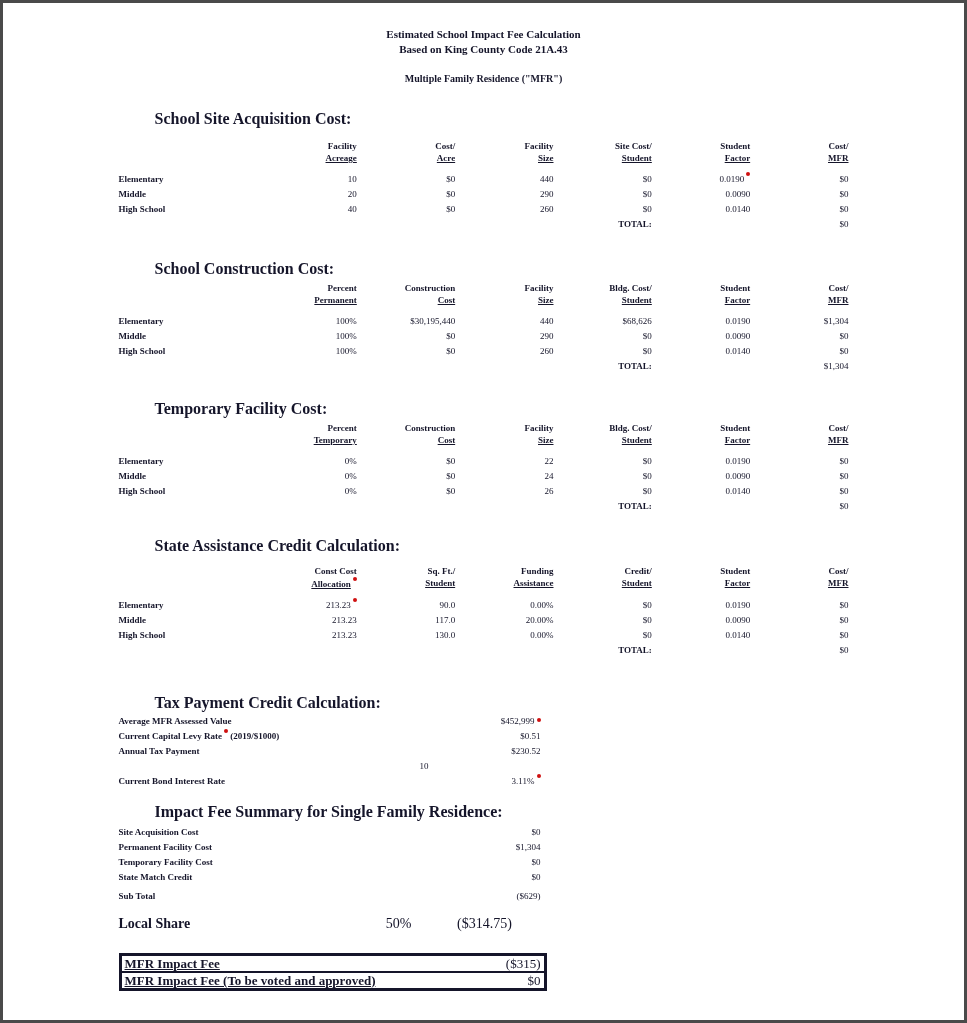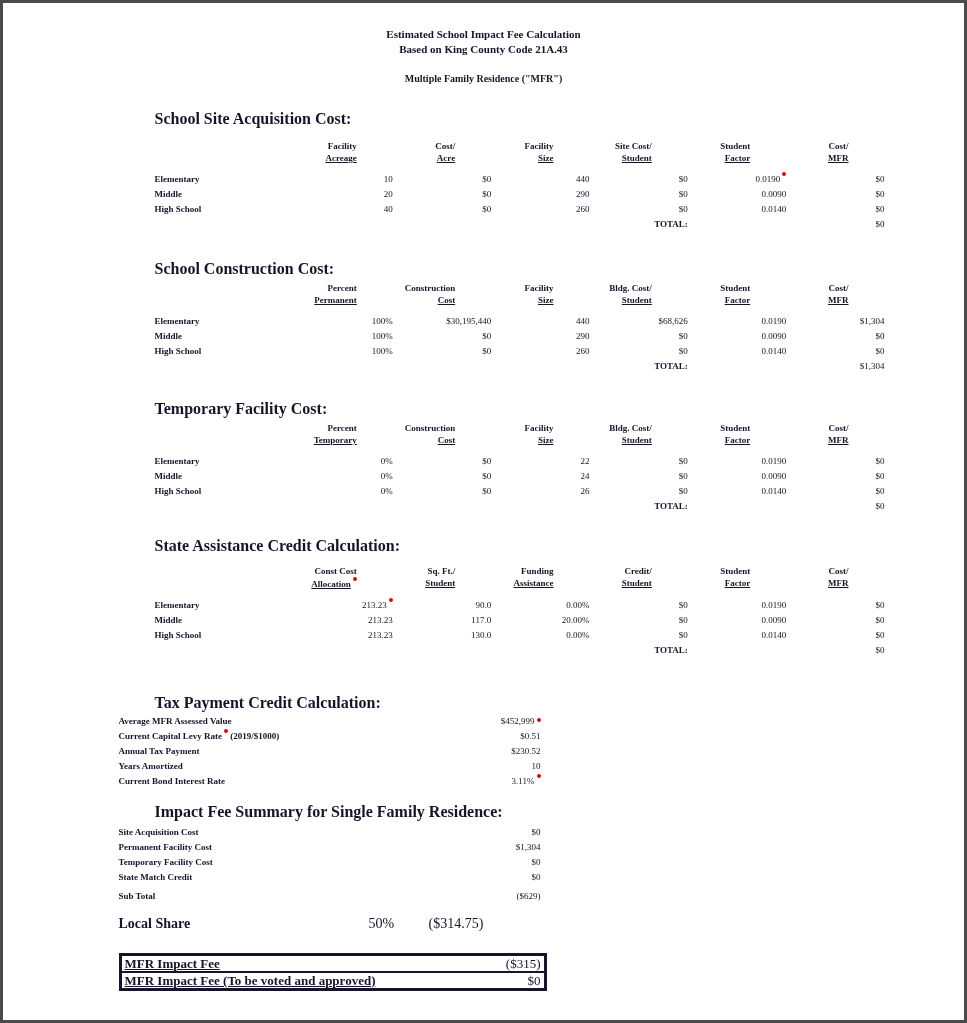--- a/index.html
+++ b/index.html
@@ -43,33 +43,33 @@
   .dot{display:inline-block;width:4px;height:4px;border-radius:50%;background:#cf1010;margin-left:2px;}
   .dot.sup{vertical-align:6px;}
   .dot.base{vertical-align:2px;}
 
   
   .kv{display:grid;grid-template-columns:310px 112px;width:422px;font-size:9px;line-height:15px;}
   .kv .lbl{font-weight:bold;}
   .kv .v{text-align:right;}
   .kv3{display:grid;grid-template-columns:250px 60px 112px;width:422px;font-size:14px;line-height:15px;}
   .kv3 .lbl{font-weight:bold;}
-  .kv3 .v{text-align:left;}
+  .kv3 .v{text-align:center;}
 
   
   .feebox{width:424px;border:2px solid #15152a;background:#fff;}
   .feerow{display:flex;justify-content:space-between;border:1px solid #15152a;
           font-size:13px;line-height:13px;padding:1px 3px;}
   .feerow .lbl{font-weight:bold;text-decoration:underline;}
   .feerow .v{text-align:right;}
 
   
   .mt-site{margin-top:26px;}
   .hdr-gap{margin-top:14px;}
-  .row-gap{margin-top:8px;margin-left:36px;}
+  .row-gap{margin-top:8px;}
   .mt-constr{margin-top:30px;}
   .hdr-gap-sm{margin-top:6px;}
   .mt-temp{margin-top:28px;}
   .mt-state{margin-top:25px;}
   .hdr-gap-md{margin-top:12px;}
   .mt-tax{margin-top:38px;}
   .kv-gap{margin-top:4px;}
   .pv-gap{margin-top:8px;}
   .mt-summary{margin-top:16px;}
   .sum-gap{margin-top:6px;}
@@ -345,21 +345,20 @@
   </div>
   <div class="kv">
     <div class="lbl"><span>Current Capital Levy Rate</span><span class="dot sup"></span> <span>(2019/$1000)</span></div>
     <div class="v">$0.51</div>
   </div>
   <div class="kv">
     <div class="lbl">Annual Tax Payment</div>
     <div class="v">$230.52</div>
   </div>
   <div class="kv">
-    <div class="lbl">Years Amortized</div>
     <div class="v">10</div>
   </div>
   <div class="kv">
     <div class="lbl">Current Bond Interest Rate</div>
     <div class="v"><span>3.11%</span><span class="dot sup"></span></div>
   </div>
 
   <div class="sectitle mt-summary">Impact Fee Summary for Single Family Residence:</div>
   <div class="kv sum-gap">
     <div class="lbl">Site Acquisition Cost</div>

